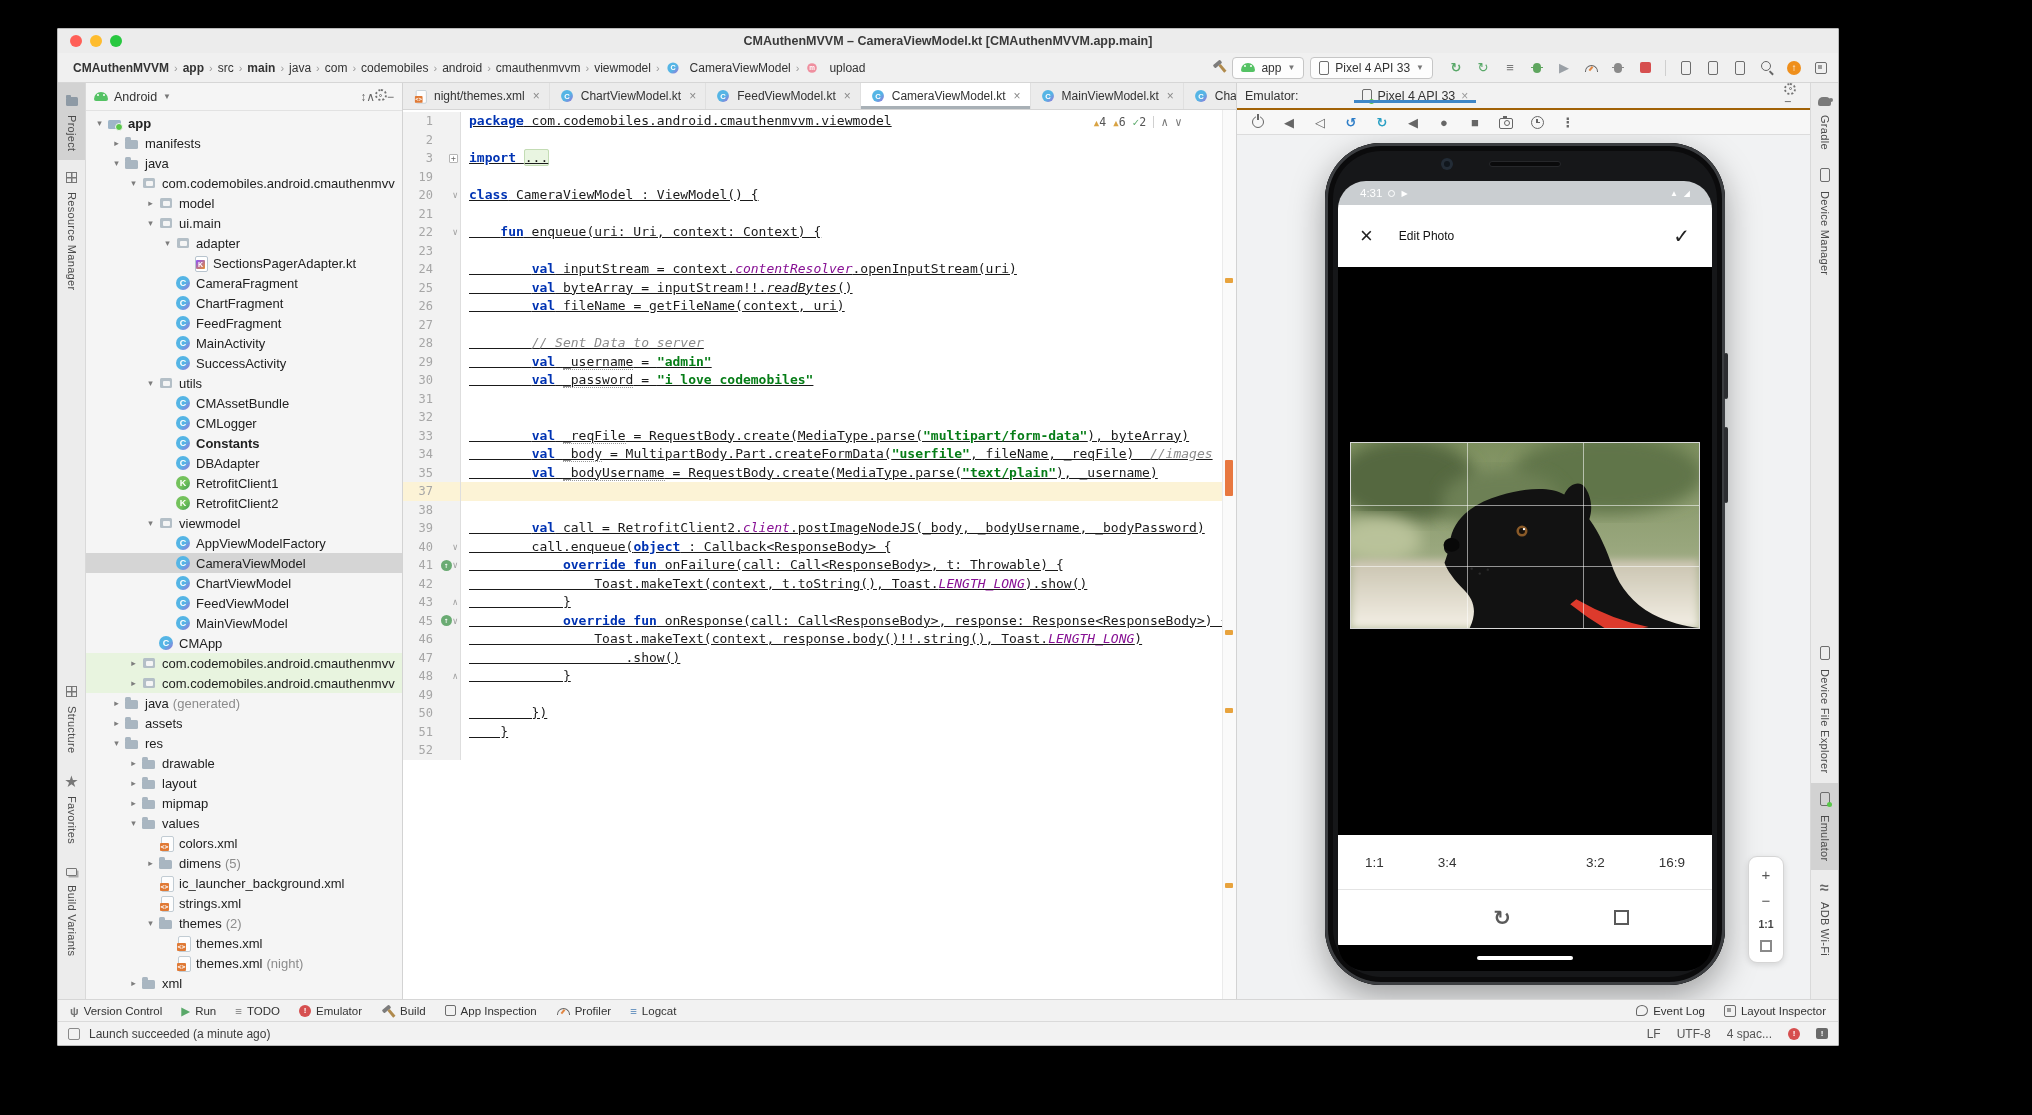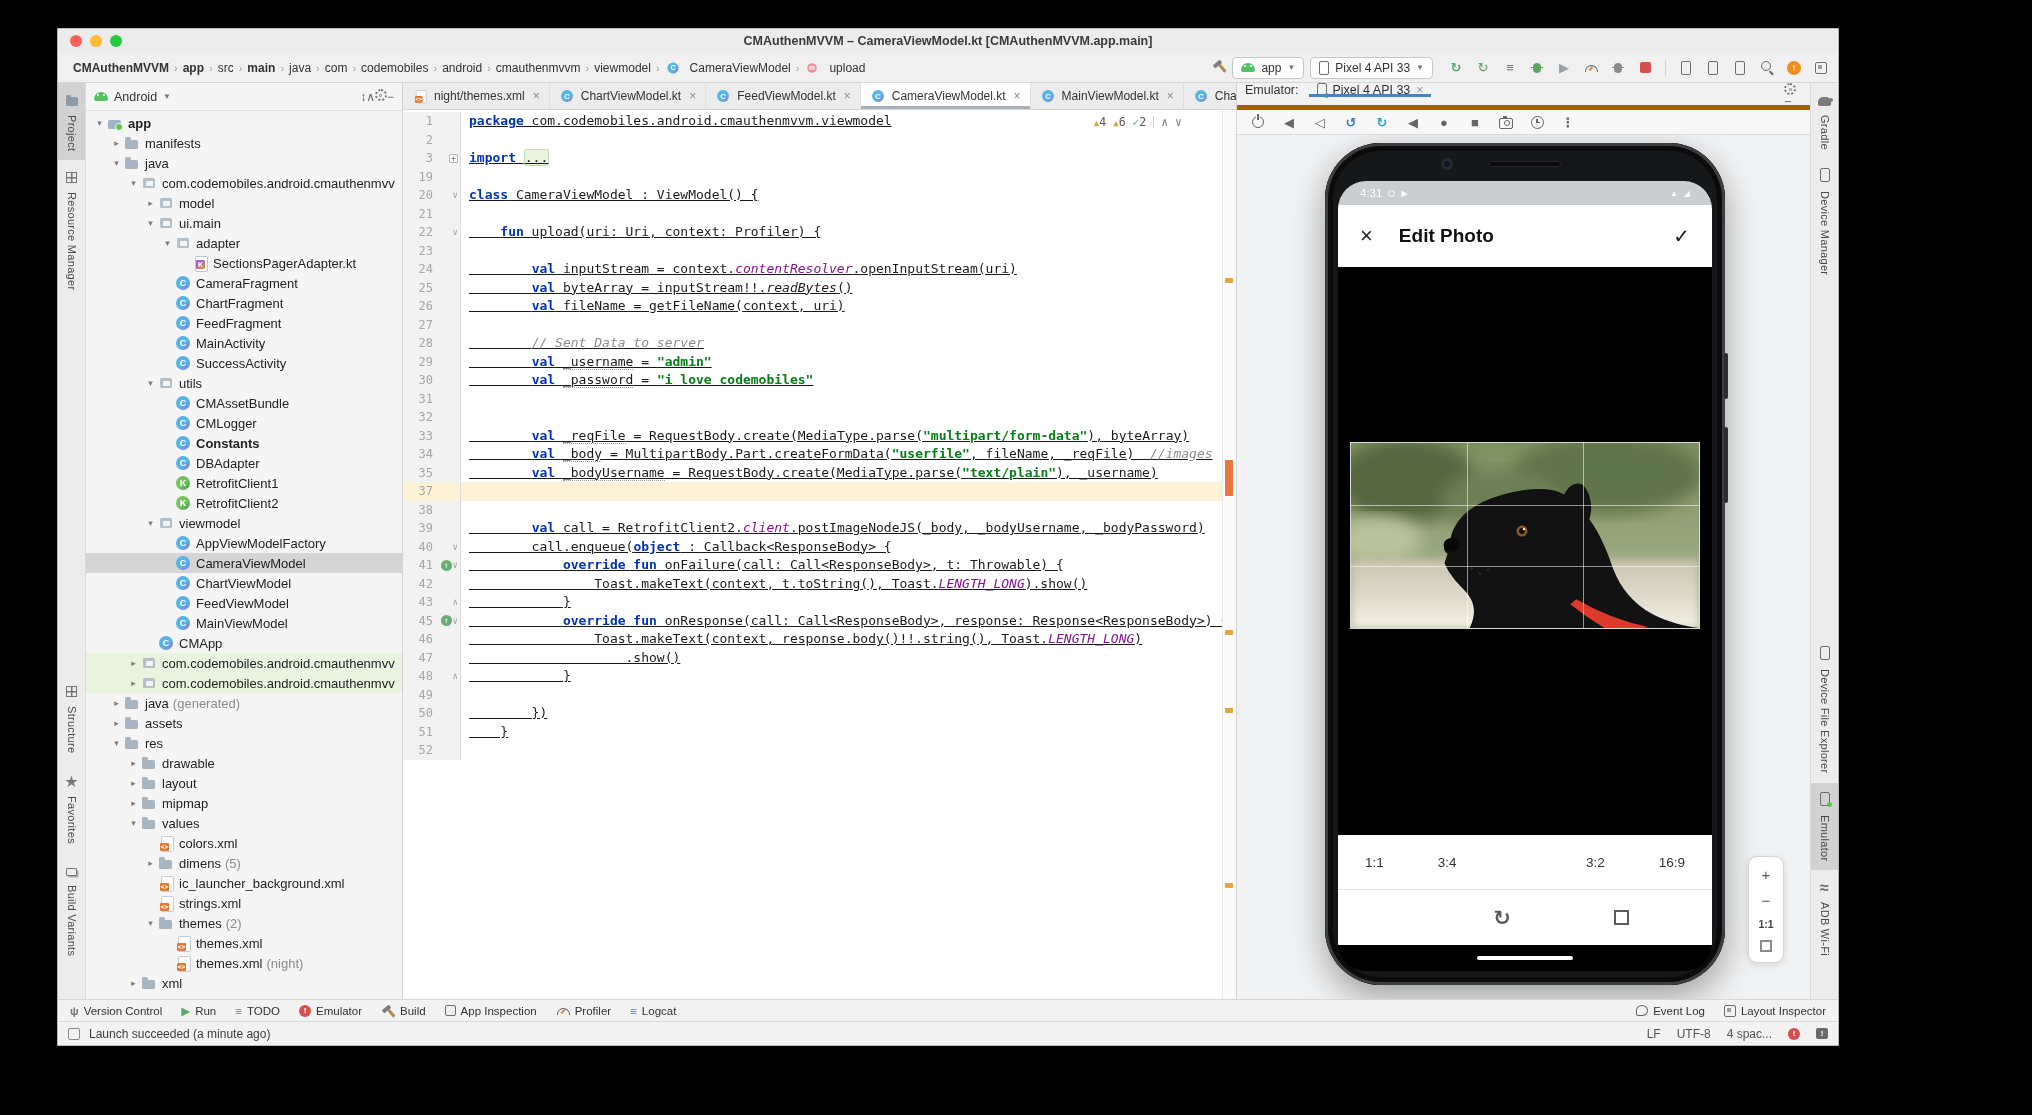--- a/index.html
+++ b/index.html
@@ -148,21 +148,21 @@
   .tok.tu{border-bottom:1px dotted #9a9a9a;}
   .tok.fold{background:#e9f5e1;border:1px solid #c3dcb4;border-radius:2px;color:#1a1a1a;}
   #inspections{position:absolute;top:4px;right:48px;display:flex;align-items:center;gap:7px;font-size:11.5px;color:#555;
     background:rgba(255,255,255,.85);padding:1px 6px;border-radius:3px;}
   .insp-tri{font-size:9px;}
   .insp-div{width:1px;height:12px;background:#d0d0d0;}
   #stripe-marks{position:absolute;top:0;bottom:0;right:0;width:14px;background:#fafafa;border-left:1px solid #ebebeb;}
   .smark{position:absolute;right:3px;width:8px;height:4px;border-radius:1px;}
   
   .emulator-panel{width:574px;flex:none;display:flex;flex-direction:column;background:#f1f2f3;border-left:1px solid #d3d3d3;}
-  .em-header{height:27px;background:#f2f2f2;border-bottom:5px solid #a16207;display:flex;align-items:flex-start;padding:0 8px;font-size:12.5px;color:#333;flex:none;}
+  .em-header{height:27px;background:#f2f2f2;border-bottom:2px solid #a16207;display:flex;align-items:center;padding:0 8px;font-size:12.5px;color:#333;flex:none;gap:45px;}
   .em-title{display:flex;align-items:center;margin-right:10px;}
   .em-tab{display:flex;align-items:center;gap:6px;padding:0 8px;position:relative;}
   .em-tab::after{content:"";position:absolute;left:0;right:0;bottom:0;height:3px;background:#3e86c7;}
   .em-tab .x{color:#999;font-size:12px;}
   .em-hsp{flex:1}
   .em-hic{display:flex;align-items:center;padding:0 6px;color:#666;}
   #em-toolbar{height:25px;background:#f7f7f7;border-bottom:1px solid #dcdcdc;display:flex;align-items:center;gap:13px;padding:0 12px;flex:none;}
   .em-viewport{flex:1;position:relative;overflow:hidden;}
   
   .phone{position:absolute;left:88px;top:8px;width:400px;height:842px;background:#161719;border-radius:56px;
@@ -170,21 +170,21 @@
   .p-btn{position:absolute;right:-3px;width:4px;background:#2c2d30;border-radius:2px;}
   .p-cam{position:absolute;left:116px;top:15px;width:12px;height:12px;border-radius:50%;background:#10161c;box-shadow:inset 0 0 0 3px #232c36;}
   .p-spk{position:absolute;left:50%;top:18px;transform:translateX(-50%);width:72px;height:6px;border-radius:3px;background:#0a0a0b;border:1px solid #26272a;}
   .screen{position:absolute;left:13px;right:13px;top:38px;bottom:14px;background:#000;border-radius:28px;overflow:hidden;display:flex;flex-direction:column;}
   .p-status{height:24px;background:#caced1;display:flex;align-items:center;padding:0 22px;color:#fff;font-size:11.5px;gap:6px;flex:none;}
   .p-status .dot{width:7px;height:7px;border-radius:50%;border:1.5px solid #fff;}
   .p-status .tri{margin-left:auto;font-size:8px;color:#fff;}
   .p-status .tri2{font-size:8px;color:#fff;}
   .p-appbar{height:62px;background:#fff;display:flex;align-items:center;padding:0 22px;gap:26px;flex:none;}
   .p-close{font-size:22px;color:#222;line-height:1;}
-  .p-title{font-size:19px;font-weight:bold;color:#111;flex:1;}
+  .p-title{font-size:12px;font-weight:normal;color:#111;flex:1;}
   .p-check{font-size:20px;color:#222;}
   .p-photo{flex:1;position:relative;background:#000;}
   .photo-crop{position:absolute;left:12px;right:12px;top:175px;height:187px;border:1px solid rgba(255,255,255,.85);}
   .photo-crop svg{position:absolute;inset:0;width:100%;height:100%;}
   .gline{position:absolute;background:rgba(255,255,255,.55);}
   .gv{top:0;bottom:0;width:1px;}
   .gh{left:0;right:0;height:1px;}
   .p-bottom{height:110px;background:#fff;flex:none;display:flex;flex-direction:column;}
   .aspects{height:54px;display:flex;align-items:center;font-size:13.5px;color:#333;}
   .spx{flex:1}
@@ -668,21 +668,21 @@
               <div class="cl">
                 <span class="ln">21</span>
                 <span class="gm"></span>
                 <span class="ct"></span>
               </div>
               <div class="cl">
                 <span class="ln">22</span>
                 <span class="gm">
                   <span class="fm">∨</span>
                 </span>
-                <span class="ct"><span class="tok t">    </span><span class="tok kw">fun</span><span class="tok t"> upload(uri: Uri, context: Profiler) {</span></span>
+                <span class="ct"><span class="tok t">    </span><span class="tok kw">fun</span><span class="tok t"> enqueue(uri: Uri, context: Context) {</span></span>
               </div>
               <div class="cl">
                 <span class="ln">23</span>
                 <span class="gm"></span>
                 <span class="ct"></span>
               </div>
               <div class="cl">
                 <span class="ln">24</span>
                 <span class="gm"></span>
                 <span class="ct"><span class="tok t">        </span><span class="tok kw">val</span><span class="tok t"> inputStream = context.</span><span class="tok prop">contentResolver</span><span class="tok t">.openInputStream(uri)</span></span>

